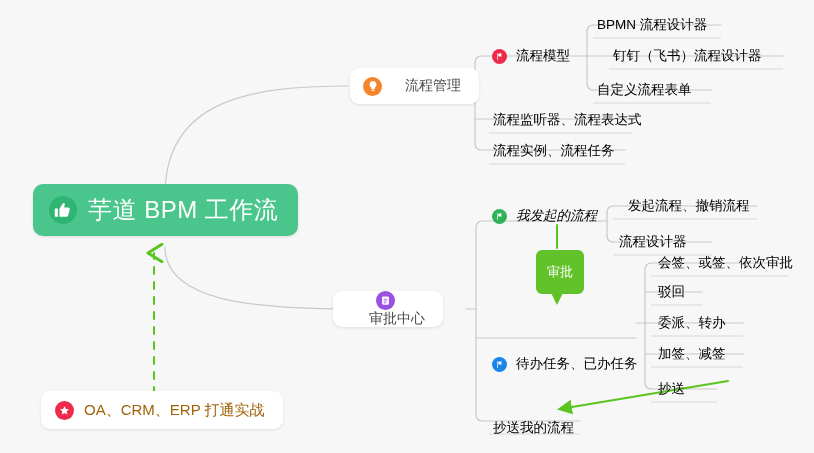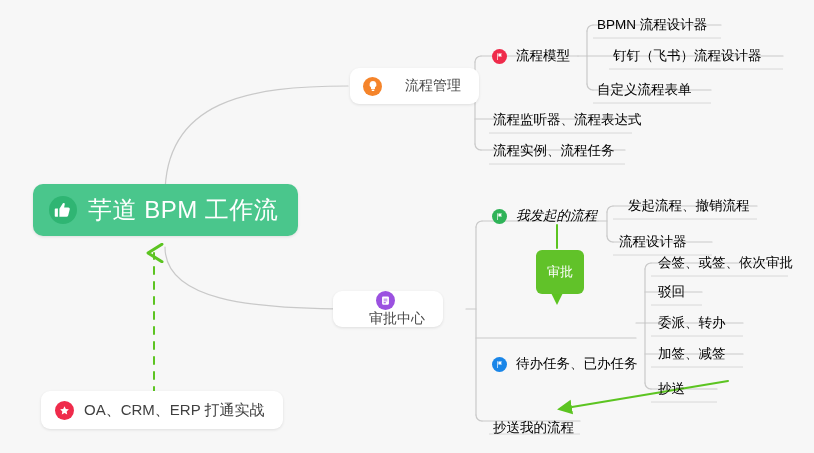--- a/index.html
+++ b/index.html
@@ -65,21 +65,21 @@
     color: #4a4a4a;
     box-shadow: 0 1px 3px rgba(0,0,0,0.10);
   }
   .node.card .label { margin-left: 23px; }
 
   
   .node.card.wide {
     height: 38px;
     padding: 0 18px 0 14px;
     font-size: 15px;
-    color: #404040;
+    color: #a16207;
     text-align: right;
   }
   .node.card.wide .label { margin-left: 10px; }
 
   
   .node.plain {
     font-size: 13.5px;
     color: #000000;
     height: 26px;
     padding: 0 4px 0 3px;

